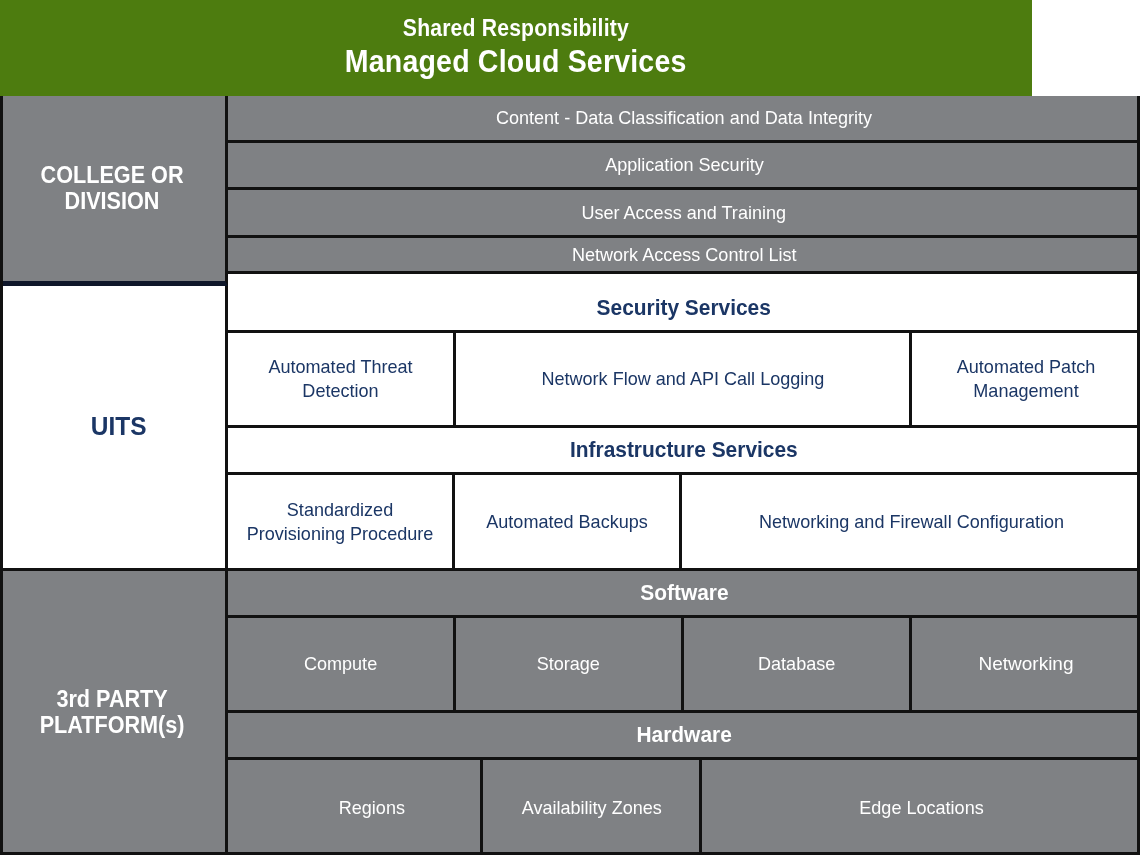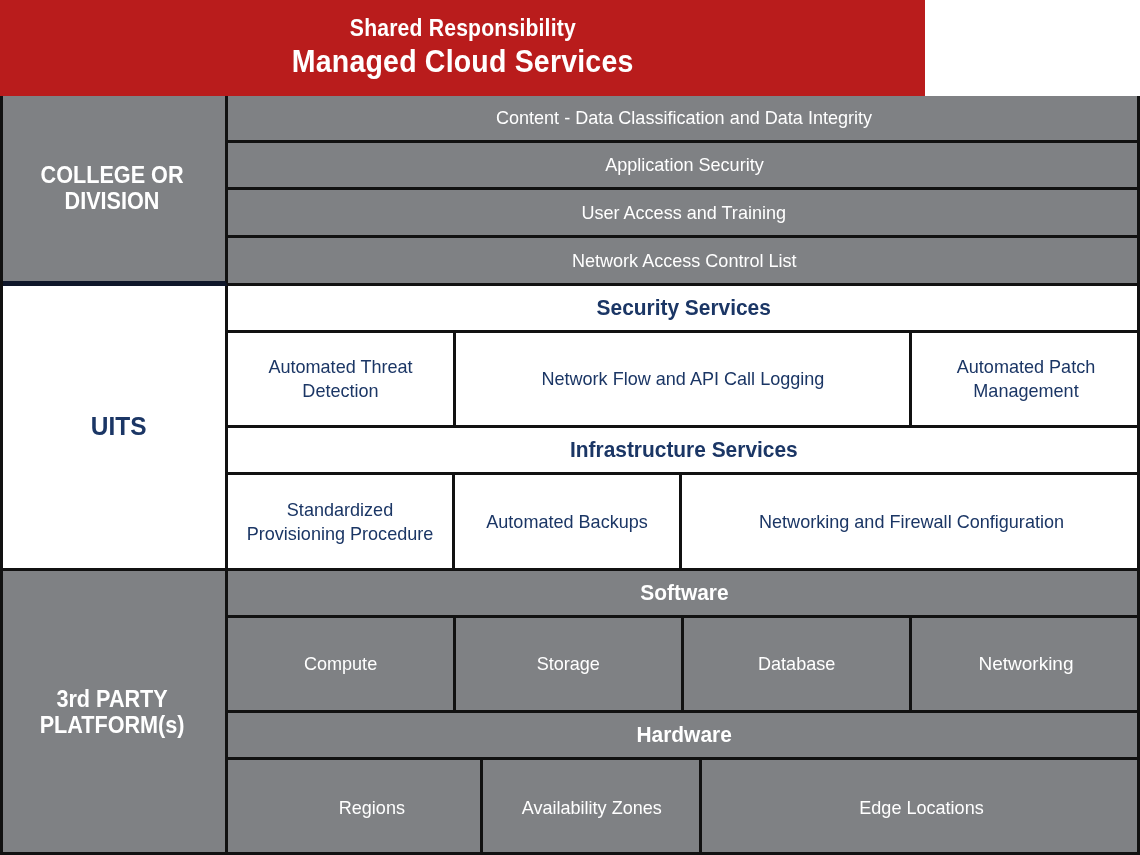--- a/index.html
+++ b/index.html
@@ -17,23 +17,23 @@
     overflow: hidden;
     background: #ffffff;
     box-sizing: border-box;
   }
 
   
   .banner {
     position: absolute;
     left: 0;
     top: 0;
-    width: 925px;
+    width: 1032px;
     height: 96px;
-    background: #b91c1c;
+    background: #4d7c0f;
     display: flex;
     flex-direction: column;
     align-items: center;
     justify-content: center;
     box-sizing: border-box;
   }
   .banner-sub {
     color: #ffffff;
     font-size: 23px;
     font-weight: bold;
@@ -212,21 +212,21 @@
 
       <div class="row-full grey" style="top:47px;height:47px;">
         <div class="txt t-white">Application Security</div>
       </div>
       <div class="row-full grey" style="top:0px;height:47px;">
         <div class="txt t-white">Content - Data Classification and Data Integrity</div>
       </div>
       <div class="row-full grey" style="top:94px;height:48px;">
         <div class="txt t-white">User Access and Training</div>
       </div>
-      <div class="row-full grey" style="top:142px;height:48px;">
+      <div class="row-full grey" style="top:142px;height:36px;">
         <div class="txt t-white">Network Access Control List</div>
       </div>
 
       <div class="row-full white" style="top:190px;height:47px;">
         <div class="txt-head t-navy">Security Services</div>
       </div>
 
       <div class="cells white" style="top:237px;height:95px;">
         <div class="cell" style="width:228px;">
           <div class="txt t-navy">Automated Threat Detection</div>

